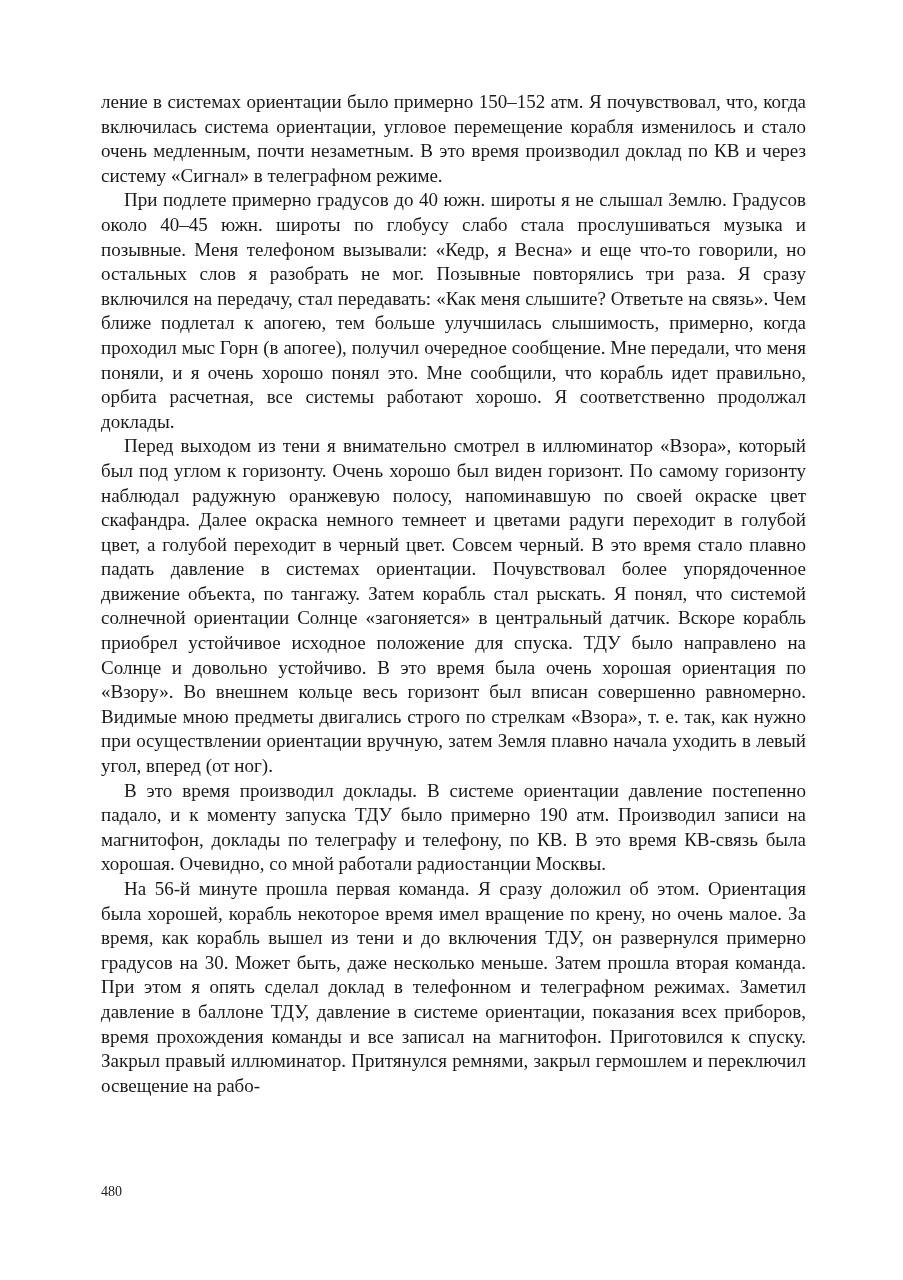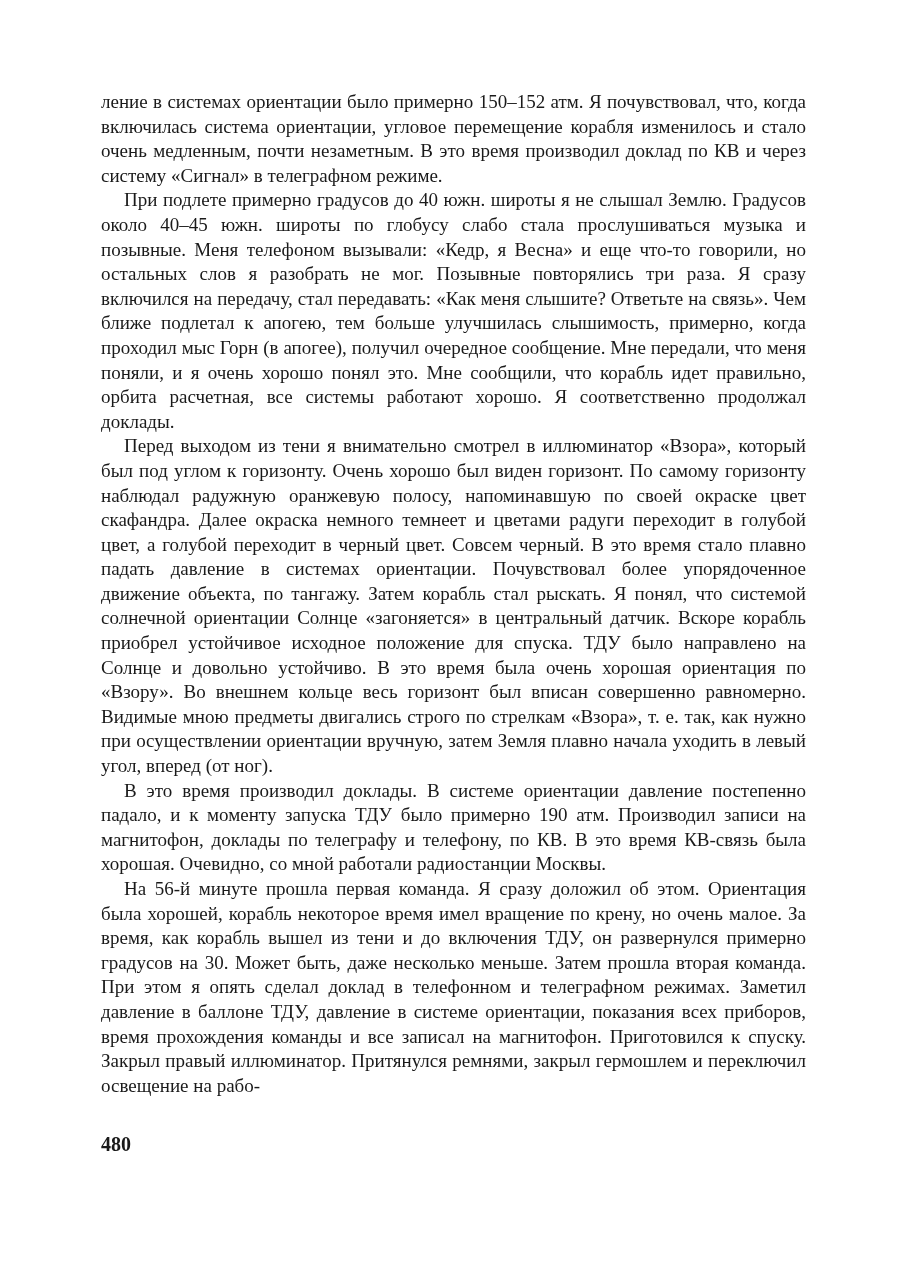--- a/index.html
+++ b/index.html
@@ -28,24 +28,24 @@
     text-align: justify;
     text-indent: 23px;
     hyphens: none;
   }
   .para.continued {
     text-indent: 0;
   }
   .page-number {
     position: absolute;
     left: 101px;
-    top: 1133px;
+    top: 1184px;
     font-family: "Liberation Serif", "DejaVu Serif", serif;
-    font-weight: bold;
-    font-size: 20px;
+    font-weight: normal;
+    font-size: 14px;
     color: #1a1a1a;
   }
 </style>
 </head>
 <body>
 
 <div class="page">
   <p class="para continued">ление в системах ориентации было примерно 150–152 атм. Я почувствовал, что, когда включилась система ориентации, угловое перемещение корабля изменилось и стало очень медленным, почти незаметным. В это время производил доклад по КВ и через систему «Сигнал» в телеграфном режиме.</p>
   <p class="para">При подлете примерно градусов до 40 южн. широты я не слышал Землю. Градусов около 40–45 южн. широты по глобусу слабо стала прослушиваться музыка и позывные. Меня телефоном вызывали: «Кедр, я Весна» и еще что-то говорили, но остальных слов я разобрать не мог. Позывные повторялись три раза. Я сразу включился на передачу, стал передавать: «Как меня слышите? Ответьте на связь». Чем ближе подлетал к апогею, тем больше улучшилась слышимость, примерно, когда проходил мыс Горн (в апогее), получил очередное сообщение. Мне передали, что меня поняли, и я очень хорошо понял это. Мне сообщили, что корабль идет правильно, орбита расчетная, все системы работают хорошо. Я соответственно продолжал доклады.</p>
   <p class="para">Перед выходом из тени я внимательно смотрел в иллюминатор «Взора», который был под углом к горизонту. Очень хорошо был виден горизонт. По самому горизонту наблюдал радужную оранжевую полосу, напоминавшую по своей окраске цвет скафандра. Далее окраска немного темнеет и цветами радуги переходит в голубой цвет, а голубой переходит в черный цвет. Совсем черный. В это время стало плавно падать давление в системах ориентации. Почувствовал более упорядоченное движение объекта, по тангажу. Затем корабль стал рыскать. Я понял, что системой солнечной ориентации Солнце «загоняется» в центральный датчик. Вскоре корабль приобрел устойчивое исходное положение для спуска. ТДУ было направлено на Солнце и довольно устойчиво. В это время была очень хорошая ориентация по «Взору». Во внешнем кольце весь горизонт был вписан совершенно равномерно. Видимые мною предметы двигались строго по стрелкам «Взора», т. е. так, как нужно при осуществлении ориентации вручную, затем Земля плавно начала уходить в левый угол, вперед (от ног).</p>

